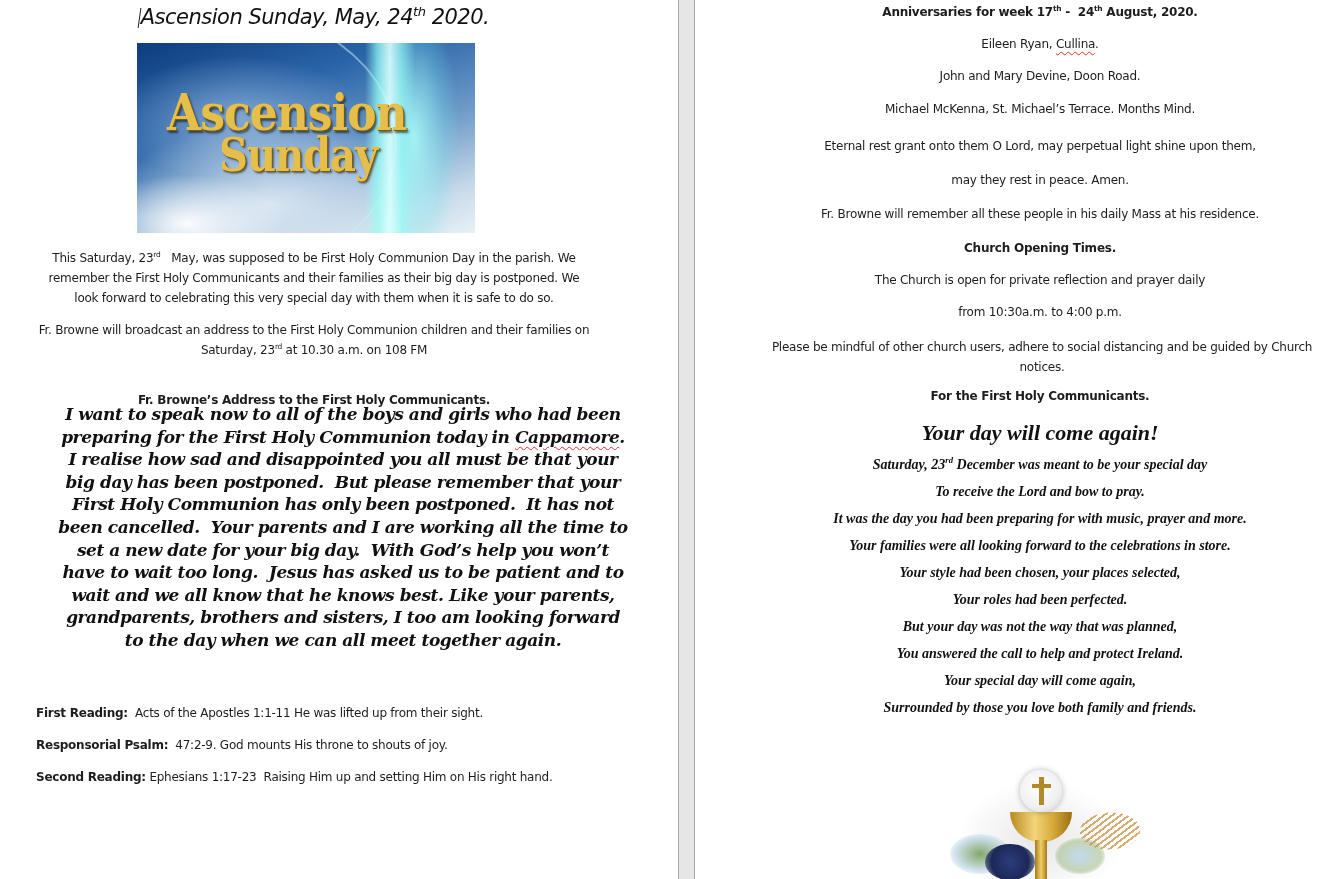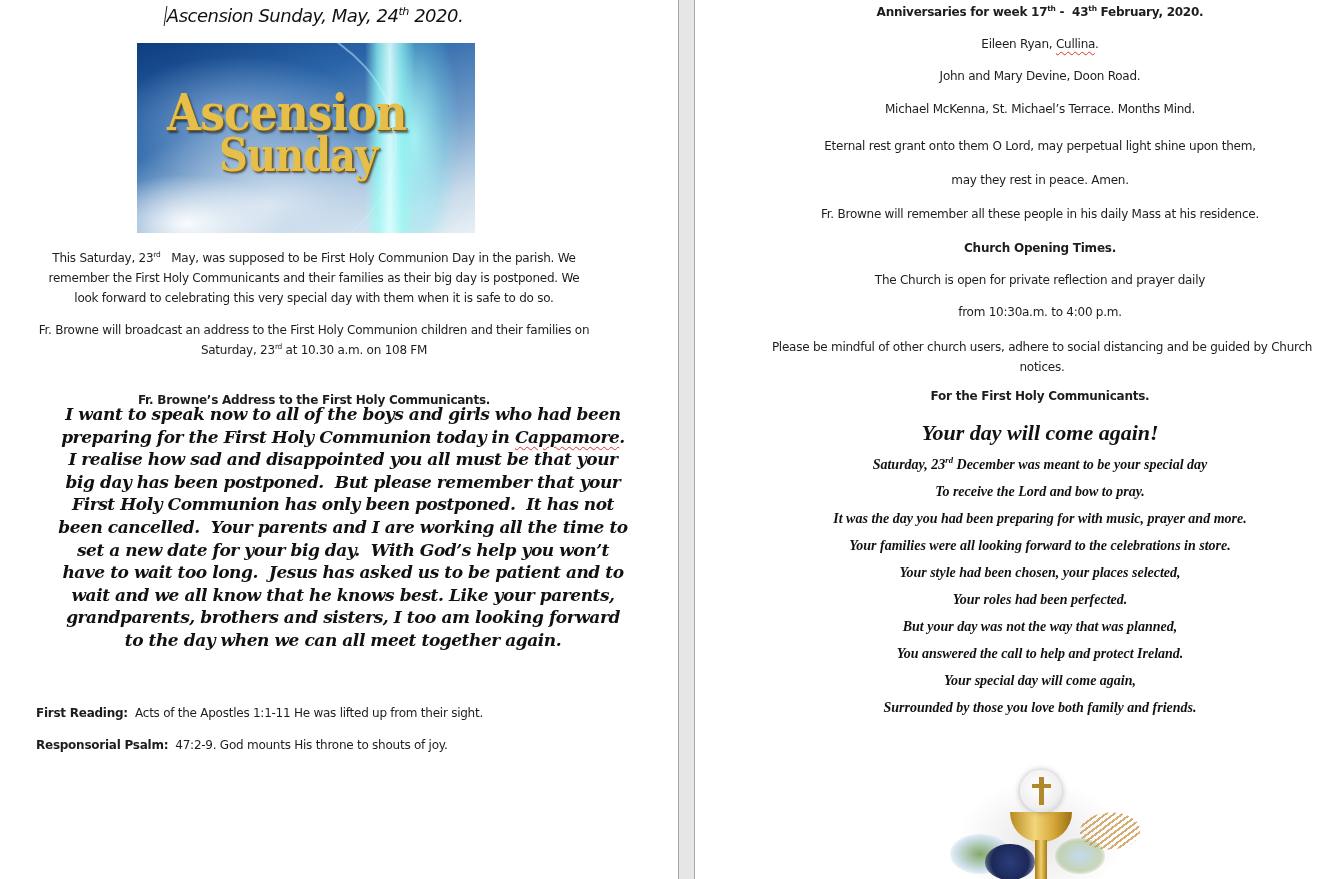--- a/index.html
+++ b/index.html
@@ -13,21 +13,21 @@
     .gutter { position: absolute; left: 678px; top: 0; width: 17px; height: 879px;
       background: #e6e6e6; border-left: 1px solid #a8a8a8; border-right: 1px solid #a8a8a8; }
 
     .abs { position: absolute; }
     .center { text-align: center; }
     .sans { font-family: "DejaVu Sans", "Liberation Sans", sans-serif; font-size: 12px; letter-spacing: -0.25px; color: #1d1d1d; }
     .bold { font-weight: bold; }
     sup { font-size: 0.62em; line-height: 0; vertical-align: super; }
 
     
-    .doc-title { left: 0; width: 628px; top: 5px; font-family: "DejaVu Sans", sans-serif; font-style: italic; font-size: 18px; letter-spacing: -0.5px; color: #111; text-align: center; }
+    .doc-title { left: 0; width: 628px; top: 5px; font-family: "DejaVu Sans", sans-serif; font-style: italic; font-size: 21px; letter-spacing: -0.5px; color: #111; text-align: center; }
     .cursor { display: inline-block; width: 1px; height: 20px; background: #222; vertical-align: -4px; margin-right: 1px; transform: skewX(-8deg); }
 
     
     .banner { left: 137px; top: 43px; width: 338px; height: 190px; overflow: hidden;
       background:
         radial-gradient(ellipse 60px 190px at 82% 50%, rgba(170,255,250,0.85), rgba(120,230,240,0.3) 50%, transparent 75%),
         radial-gradient(ellipse 140px 70px at 15% 95%, rgba(255,255,255,0.95), transparent 70%),
         radial-gradient(ellipse 220px 120px at 40% 85%, rgba(225,235,245,0.9), transparent 70%),
         radial-gradient(ellipse 180px 90px at 30% 40%, rgba(160,190,225,0.7), transparent 70%),
         linear-gradient(160deg, #0d3d7e 0%, #2a64a8 30%, #6f9cc9 60%, #c9dbea 85%, #e8f0f5 100%);
@@ -101,27 +101,28 @@
 
   <p class="abs sans center p-broadcast"><span>Fr. Browne will broadcast an address to the First Holy Communion children and their families on Saturday, 23</span><sup>rd</sup><span> at 10.30 a.m. on 108 FM</span></p>
 
   <p class="abs sans bold center p-addr-title">Fr. Browne’s Address to the First Holy Communicants.</p>
 
   <p class="abs p-address" style="white-space:pre-wrap"><span>I want to speak now to all of the boys and girls who had been preparing for the First Holy Communion today in </span><span class="spell">Cappamore</span><span>.  I realise how sad and disappointed you all must be that your big day has been postponed.  But please remember that your First Holy Communion has only been postponed.  It has not been cancelled.  Your parents and I are working all the time to set a new date for your big day.  With God’s help you won’t have to wait too long.  Jesus has asked us to be patient and to wait and we all know that he knows best. Like your parents, grandparents, brothers and sisters, I too am looking forward to the day when we can all meet together again.</span></p>
 
 
   <p class="abs sans reading r1" style="white-space:pre"><b>First Reading:</b><span>  Acts of the Apostles 1:1-11 He was lifted up from their sight.</span></p>
   <p class="abs sans reading r2" style="white-space:pre"><b>Responsorial Psalm:</b><span>  47:2-9. God mounts His throne to shouts of joy.</span></p>
+  <p class="abs sans reading r3" style="white-space:pre"><b>Second Reading:</b><span> Ephesians 1:17-23  Raising Him up and setting Him on His right hand.</span></p>
 </div>
 
 <div class="gutter"></div>
 
 <div class="page page-right">
 
-  <p class="abs sans bold rp rp-text" style="top:5px"><span>Anniversaries for week 17</span><sup>th</sup><span style="white-space:pre"> -  43</span><sup>th</sup><span> February, 2020.</span></p>
+  <p class="abs sans bold rp rp-text" style="top:5px"><span>Anniversaries for week 17</span><sup>th</sup><span style="white-space:pre"> -  24</span><sup>th</sup><span> August, 2020.</span></p>
 
   <p class="abs sans rp rp-text" style="top:37px"><span style="white-space:pre">Eileen Ryan, </span><span class="spell">Cullina</span><span>.</span></p>
   <p class="abs sans rp rp-text" style="top:69px">John and Mary Devine, Doon Road.</p>
   <p class="abs sans rp rp-text" style="top:102px">Michael McKenna, St. Michael’s Terrace. Months Mind.</p>
 
   <p class="abs sans rp rp-text" style="top:139px">Eternal rest grant onto them O Lord, may perpetual light shine upon them,</p>
   <p class="abs sans rp rp-text" style="top:173px">may they rest in peace. Amen.</p>
   <p class="abs sans rp rp-text" style="top:207px">Fr. Browne will remember all these people in his daily Mass at his residence.</p>
 
   <p class="abs sans bold rp rp-text" style="top:241px">Church Opening Times.</p>

